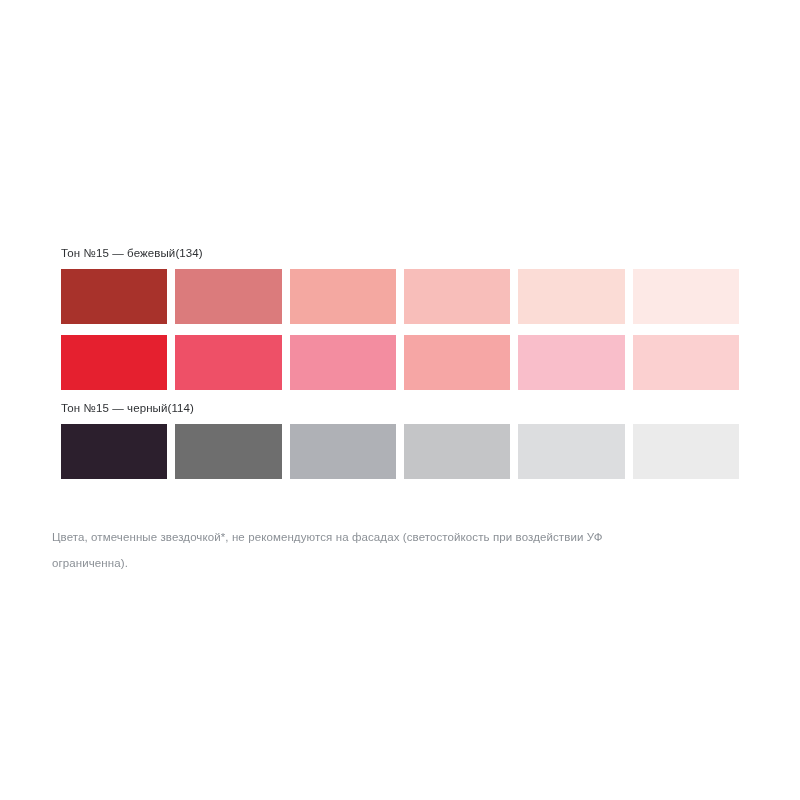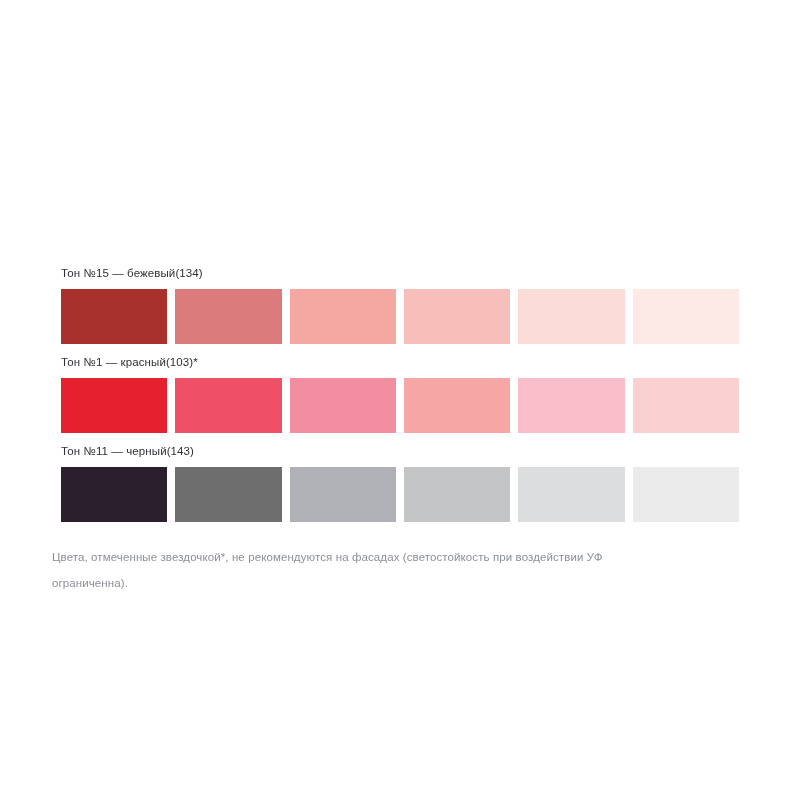--- a/index.html
+++ b/index.html
@@ -11,21 +11,20 @@
     width: 800px;
     height: 800px;
     background: #ffffff;
     font-family: "Liberation Sans", sans-serif;
     overflow: hidden;
   }
   .page {
     position: relative;
     width: 800px;
     height: 656px;
-    margin-top: 20px;
   }
   .palette {
     position: absolute;
     left: 61px;
     top: 246px;
     width: 678px;
   }
   .tone-group {
     margin-bottom: 11px;
   }
@@ -70,33 +69,32 @@
         <div class="swatch" style="background-color: rgb(168, 50, 43);"></div>
         <div class="swatch" style="background-color: rgb(219, 123, 124);"></div>
         <div class="swatch" style="background-color: rgb(244, 168, 161);"></div>
         <div class="swatch" style="background-color: rgb(248, 190, 186);"></div>
         <div class="swatch" style="background-color: rgb(251, 220, 214);"></div>
         <div class="swatch" style="background-color: rgb(253, 233, 230);"></div>
       </div>
     </div>
 
     <div class="tone-group">
-      <div class="tone-label">Тон №1 — красный(103)*</div>
       <div class="swatch-row">
         <div class="swatch" style="background-color: rgb(229, 32, 47);"></div>
         <div class="swatch" style="background-color: rgb(238, 80, 103);"></div>
         <div class="swatch" style="background-color: rgb(243, 141, 160);"></div>
         <div class="swatch" style="background-color: rgb(246, 166, 165);"></div>
         <div class="swatch" style="background-color: rgb(249, 190, 202);"></div>
         <div class="swatch" style="background-color: rgb(251, 208, 208);"></div>
       </div>
     </div>
 
     <div class="tone-group">
-      <div class="tone-label">Тон №11 — черный(143)</div>
+      <div class="tone-label">Тон №15 — черный(114)</div>
       <div class="swatch-row">
         <div class="swatch" style="background-color: rgb(44, 31, 45);"></div>
         <div class="swatch" style="background-color: rgb(110, 110, 110);"></div>
         <div class="swatch" style="background-color: rgb(175, 177, 182);"></div>
         <div class="swatch" style="background-color: rgb(196, 197, 199);"></div>
         <div class="swatch" style="background-color: rgb(220, 221, 223);"></div>
         <div class="swatch" style="background-color: rgb(235, 235, 235);"></div>
       </div>
     </div>
 

